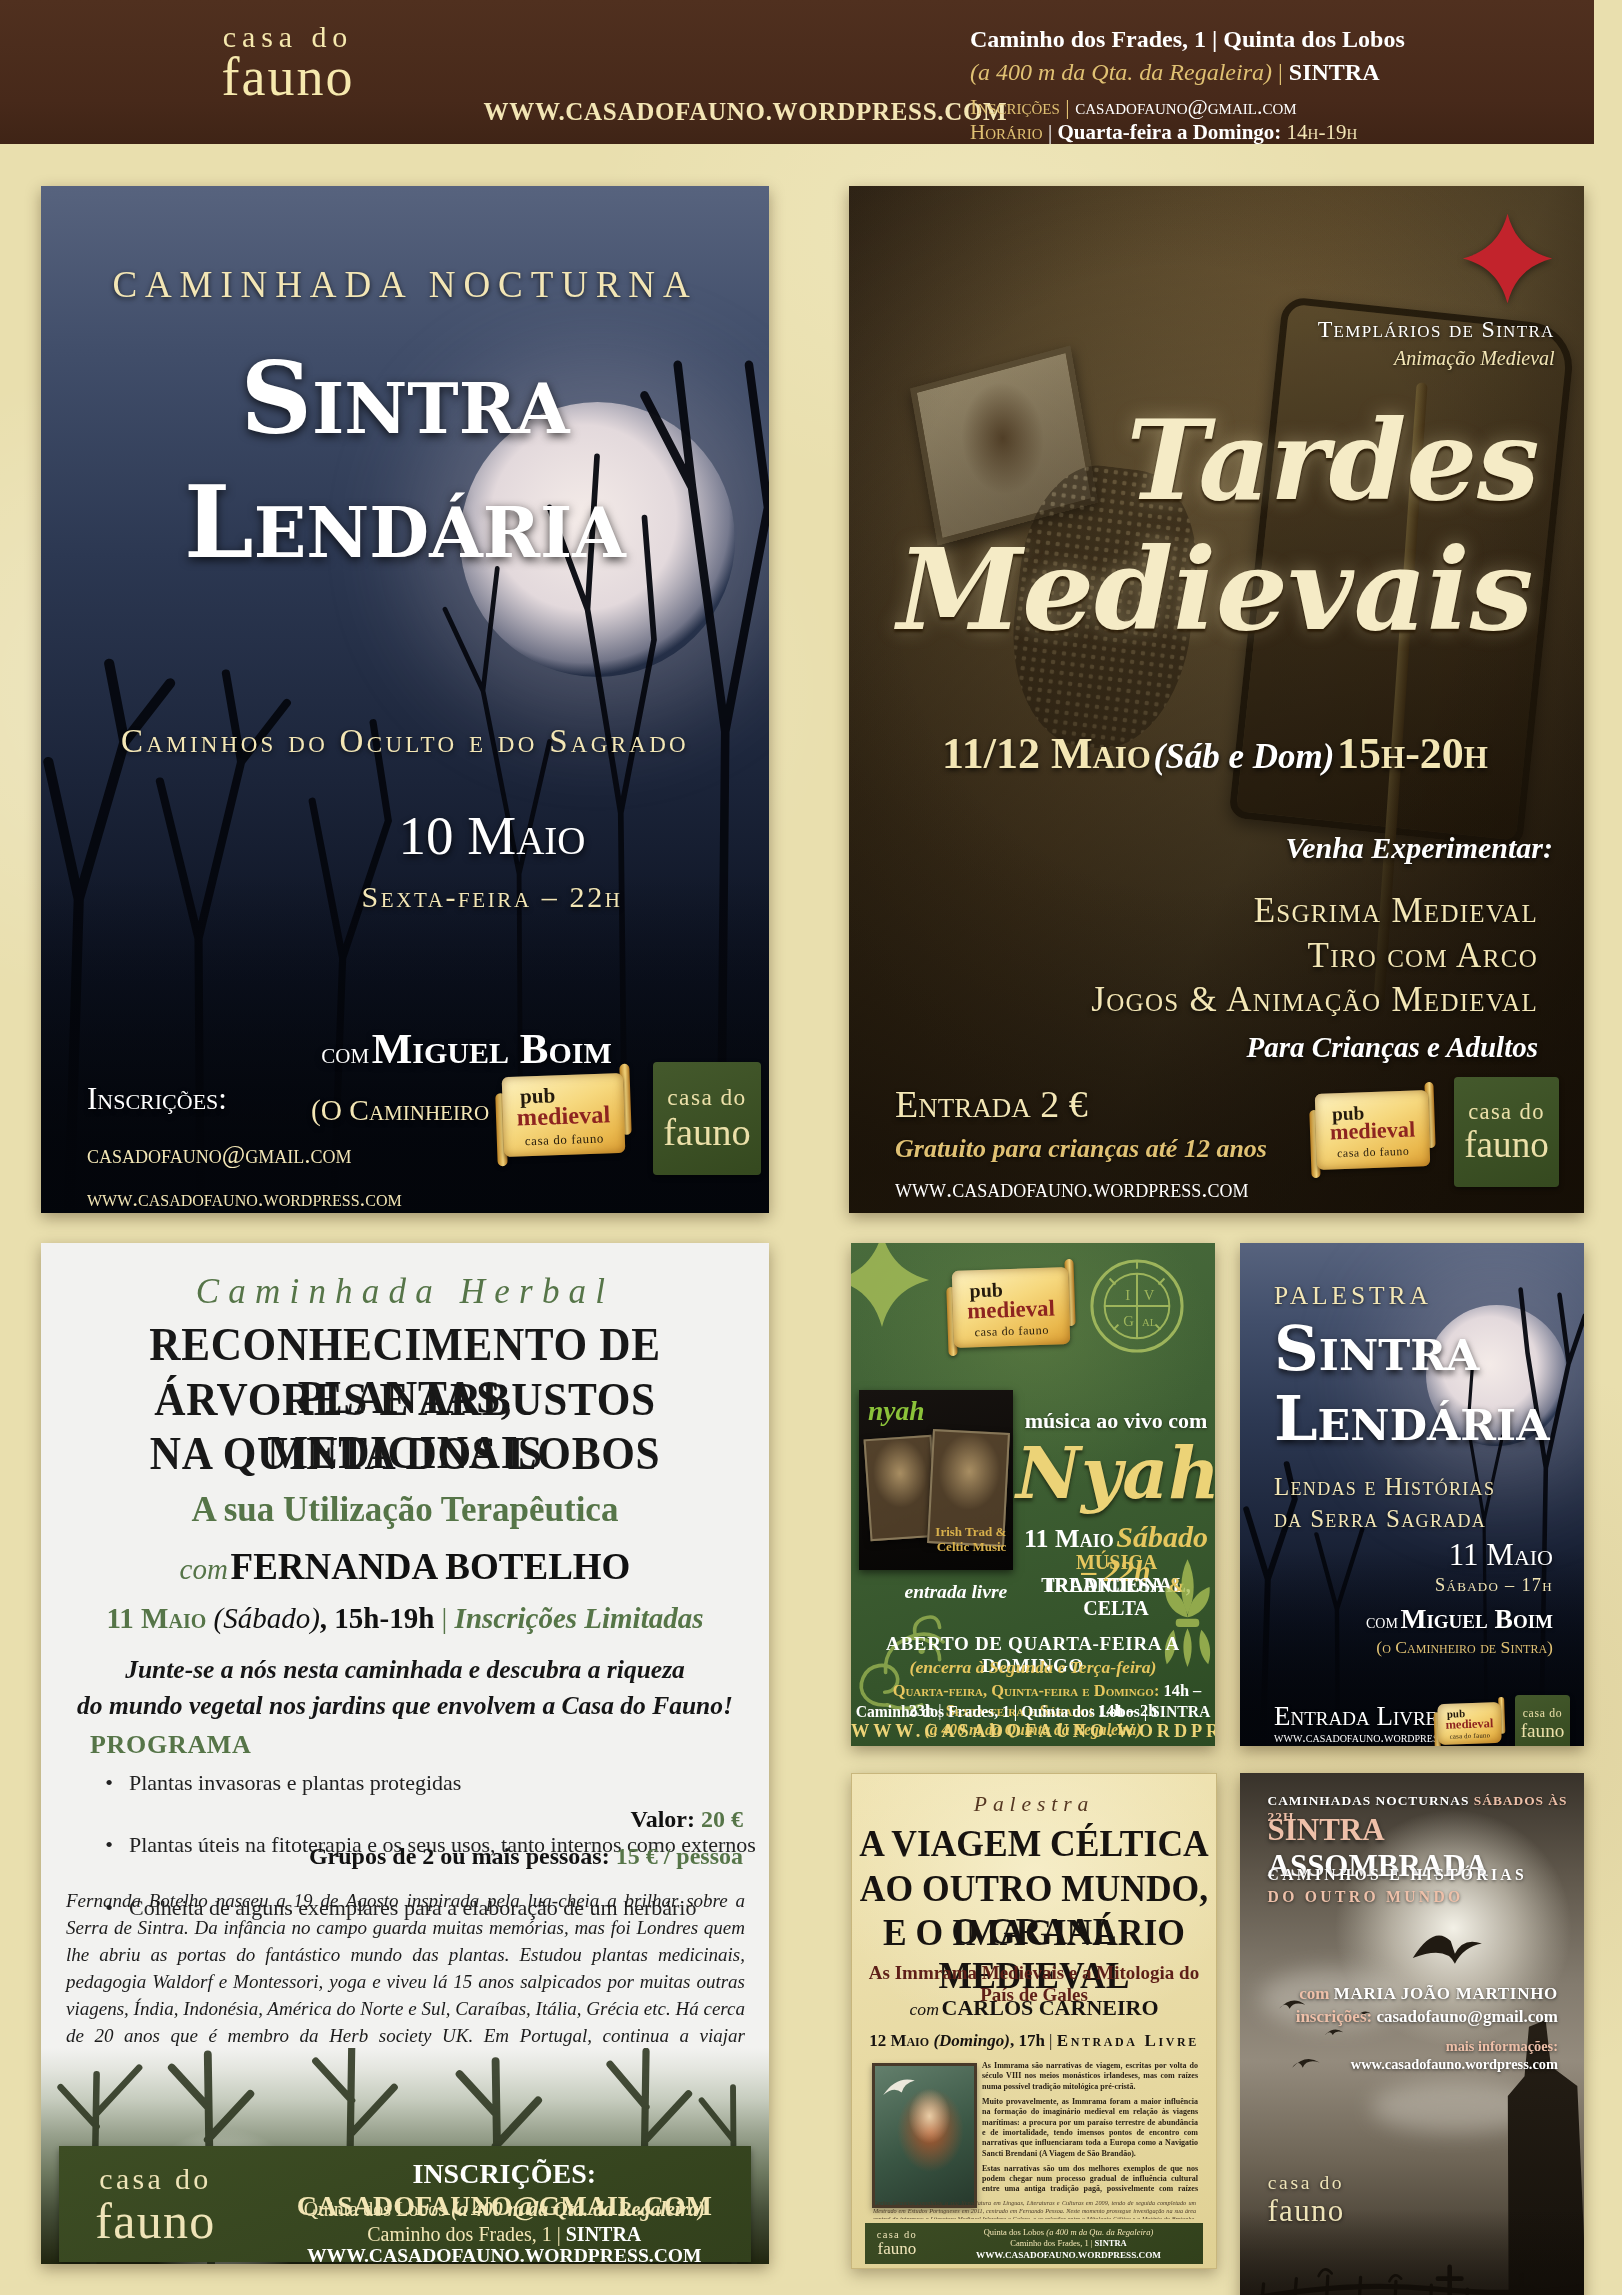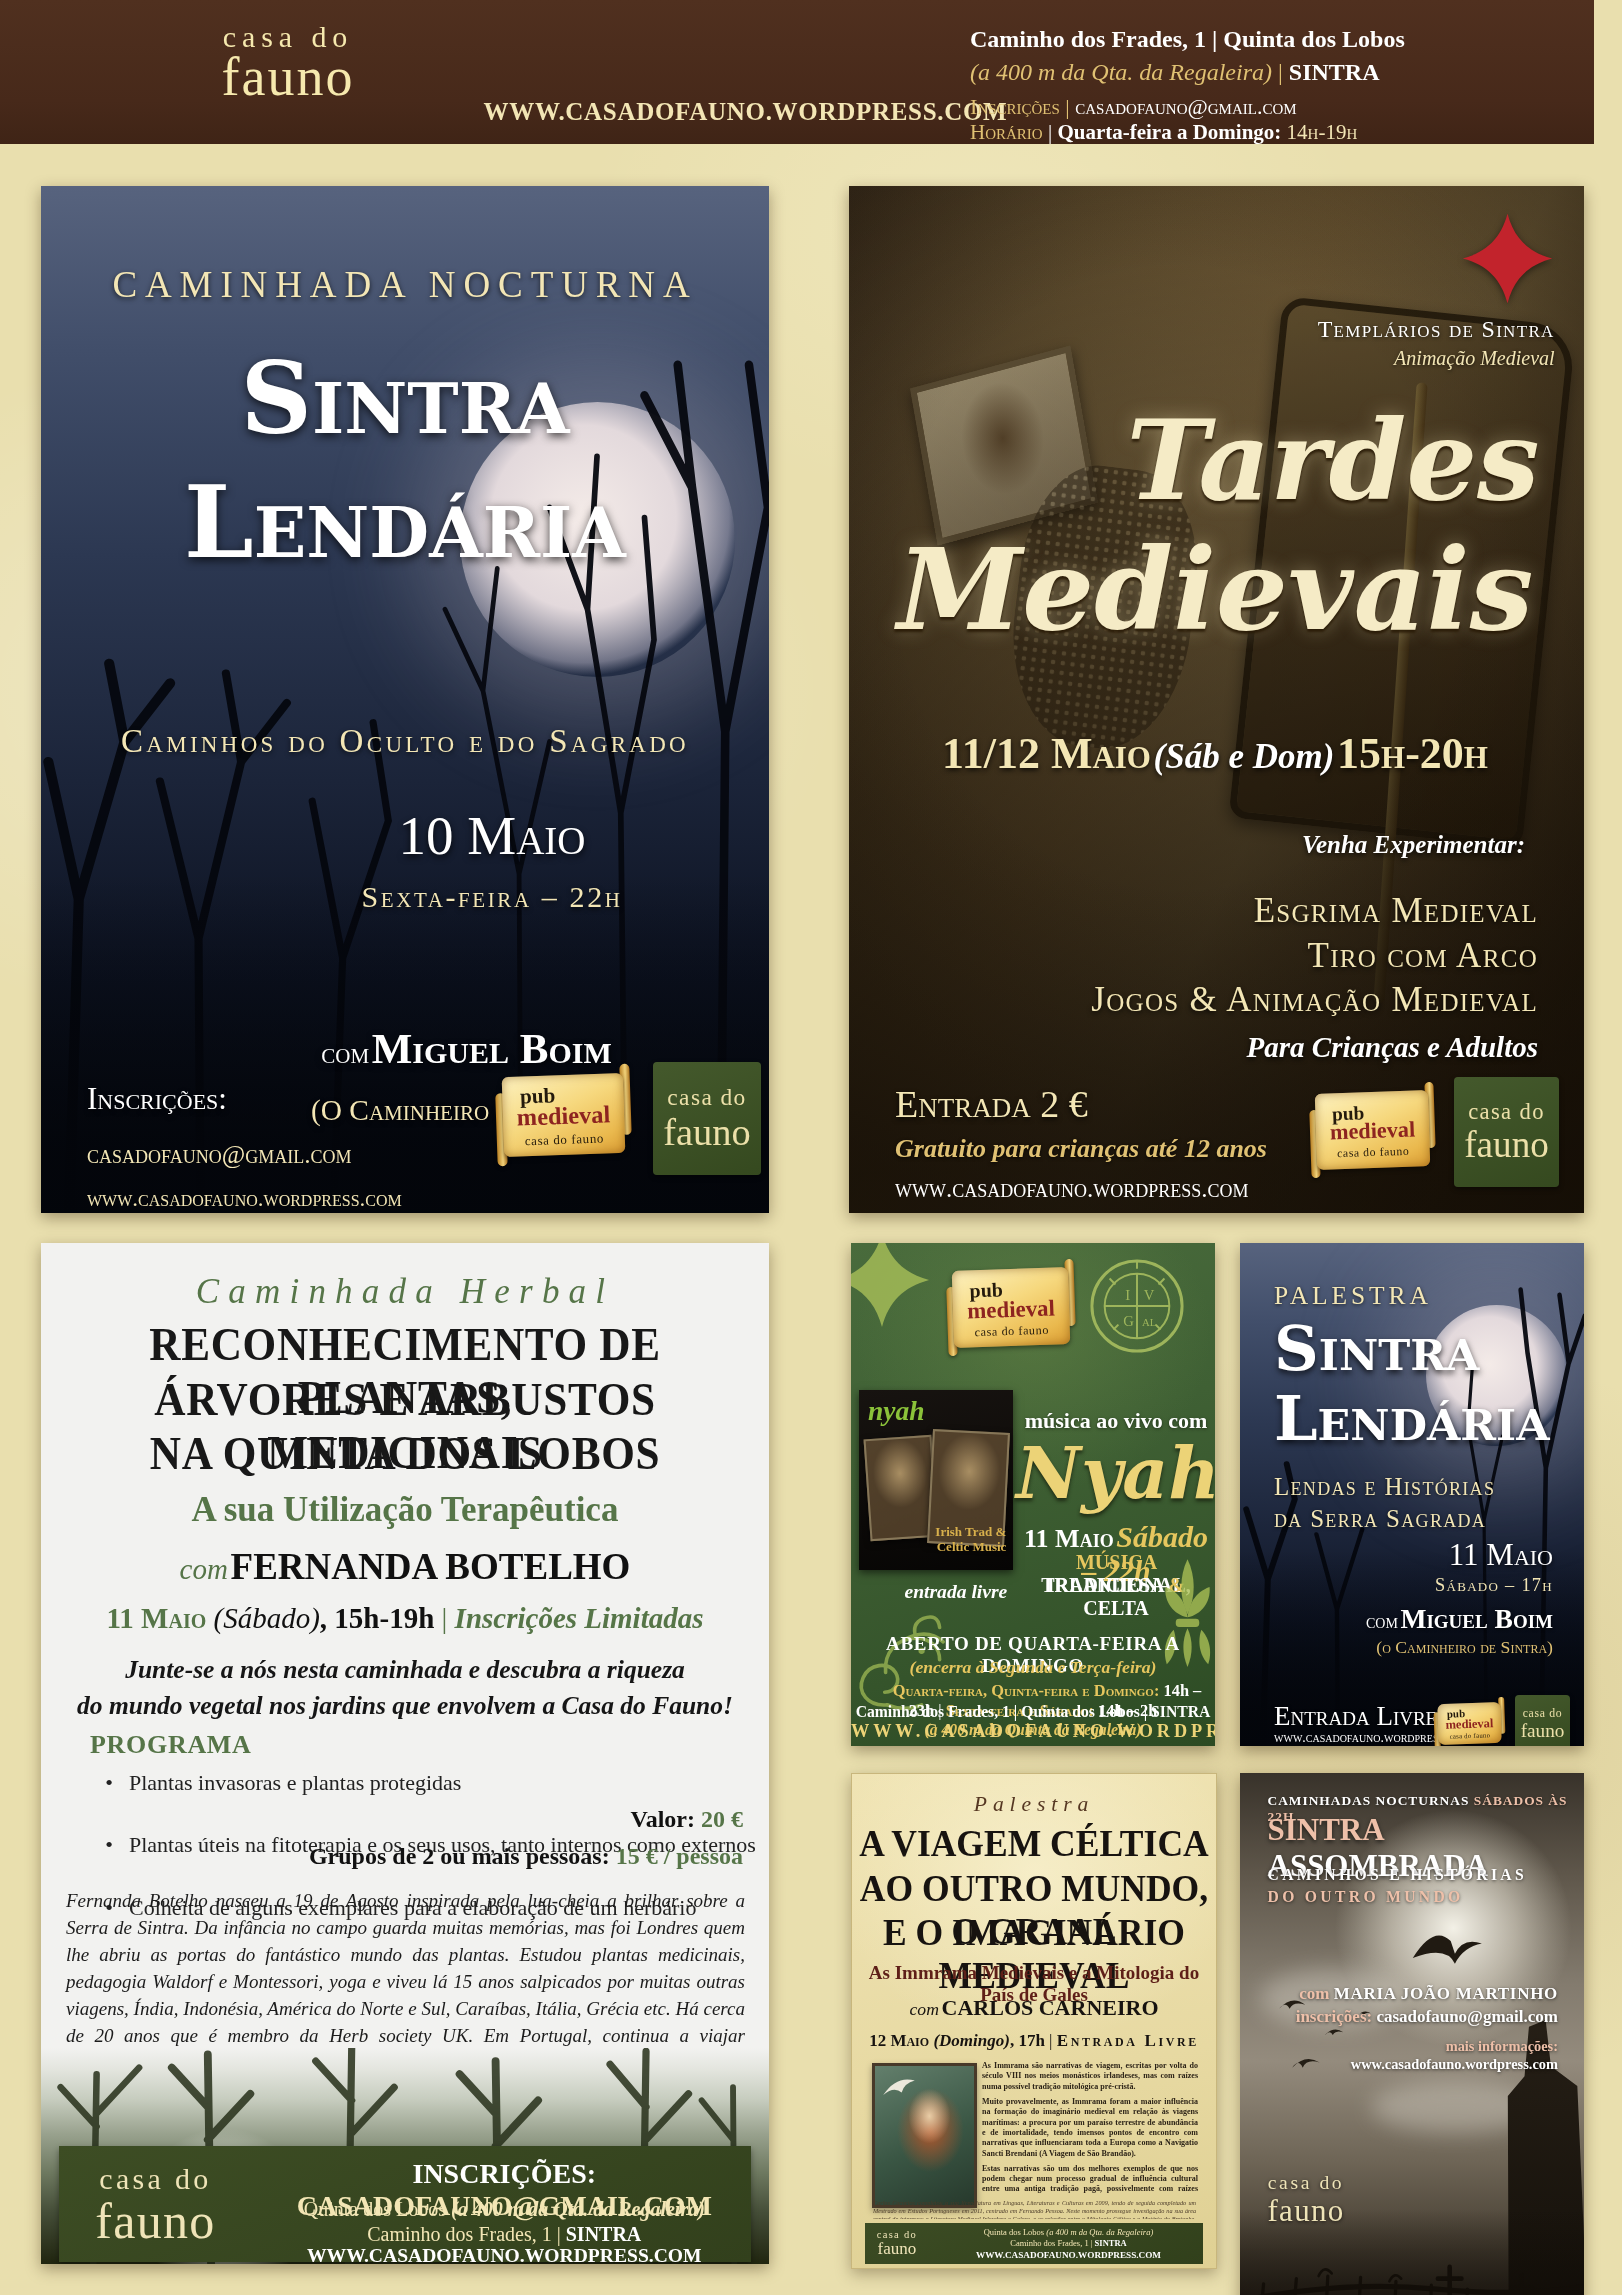--- a/index.html
+++ b/index.html
@@ -191,21 +191,21 @@
     <div class="abs rt cream it" style="right:29.4px;top:161px;width:393px;font-size:20px;text-shadow:0 1.3px 3.9px rgba(0,0,0,.7);">Animação Medieval</div>
 
     <div class="abs ctr b it" style="left:255px;top:209px;width:458px;font-size:111px;color:#f5ebc6;font-family:'DejaVu Serif',serif;text-shadow:0 2.6px 2.6px rgba(40,25,5,.9),0 0 19.6px rgba(255,240,190,.35);">Tardes</div>
     <div class="abs ctr b it" style="left:3.3px;top:337px;width:726px;font-size:113px;color:#f5ebc6;font-family:'DejaVu Serif',serif;text-shadow:0 2.6px 2.6px rgba(40,25,5,.9),0 0 19.6px rgba(255,240,190,.35);">Medievais</div>
 
     <div class="abs ctr" style="left:39px;top:542px;width:654px;text-shadow:0 2px 5.2px rgba(0,0,0,.8);">
       <span class="cream sc b" style="font-size:44px;">11/12 Maio</span>
       <span class="white it b" style="font-size:35px;">(Sáb e Dom)</span>
       <span class="cream sc b" style="font-size:44px;">15h-20h</span>
     </div>
-    <div class="abs rt white it b" style="right:59px;top:645px;width:458px;font-size:25px;text-shadow:0 2px 5.2px rgba(0,0,0,.8);">Venha Experimentar:</div>
+    <div class="abs rt white it b" style="right:31px;top:645px;width:458px;font-size:30px;text-shadow:0 2px 5.2px rgba(0,0,0,.8);">Venha Experimentar:</div>
     <div class="abs rt cream sc" style="right:46px;top:705px;width:523px;font-size:35px;letter-spacing:1.3px;text-shadow:0 2px 5.2px rgba(0,0,0,.8);">Esgrima Medieval</div>
     <div class="abs rt cream sc" style="right:46px;top:750px;width:523px;font-size:35px;letter-spacing:1.3px;text-shadow:0 2px 5.2px rgba(0,0,0,.8);">Tiro com Arco</div>
     <div class="abs rt cream sc" style="right:46px;top:794px;width:523px;font-size:35px;letter-spacing:1.3px;text-shadow:0 2px 5.2px rgba(0,0,0,.8);">Jogos &amp; Animação Medieval</div>
     <div class="abs rt white it b" style="right:46px;top:845px;width:458px;font-size:29px;text-shadow:0 2px 5.2px rgba(0,0,0,.8);">Para Crianças e Adultos</div>
 
     <div class="abs cream sc" style="left:46px;top:896px;font-size:38px;text-shadow:0 2px 5.2px rgba(0,0,0,.8);">Entrada 2 €</div>
     <div class="abs gold it b" style="left:46px;top:948px;font-size:26px;text-shadow:0 1.3px 3.9px rgba(0,0,0,.8);">Gratuito para crianças até 12 anos</div>
     <div class="abs white sc" style="left:46px;top:989px;font-size:25px;">www.casadofauno.wordpress.com</div>
 
     <div class="abs scroll" style="left:458px;top:898px;width:131px;height:92px;font-size:21px;">

